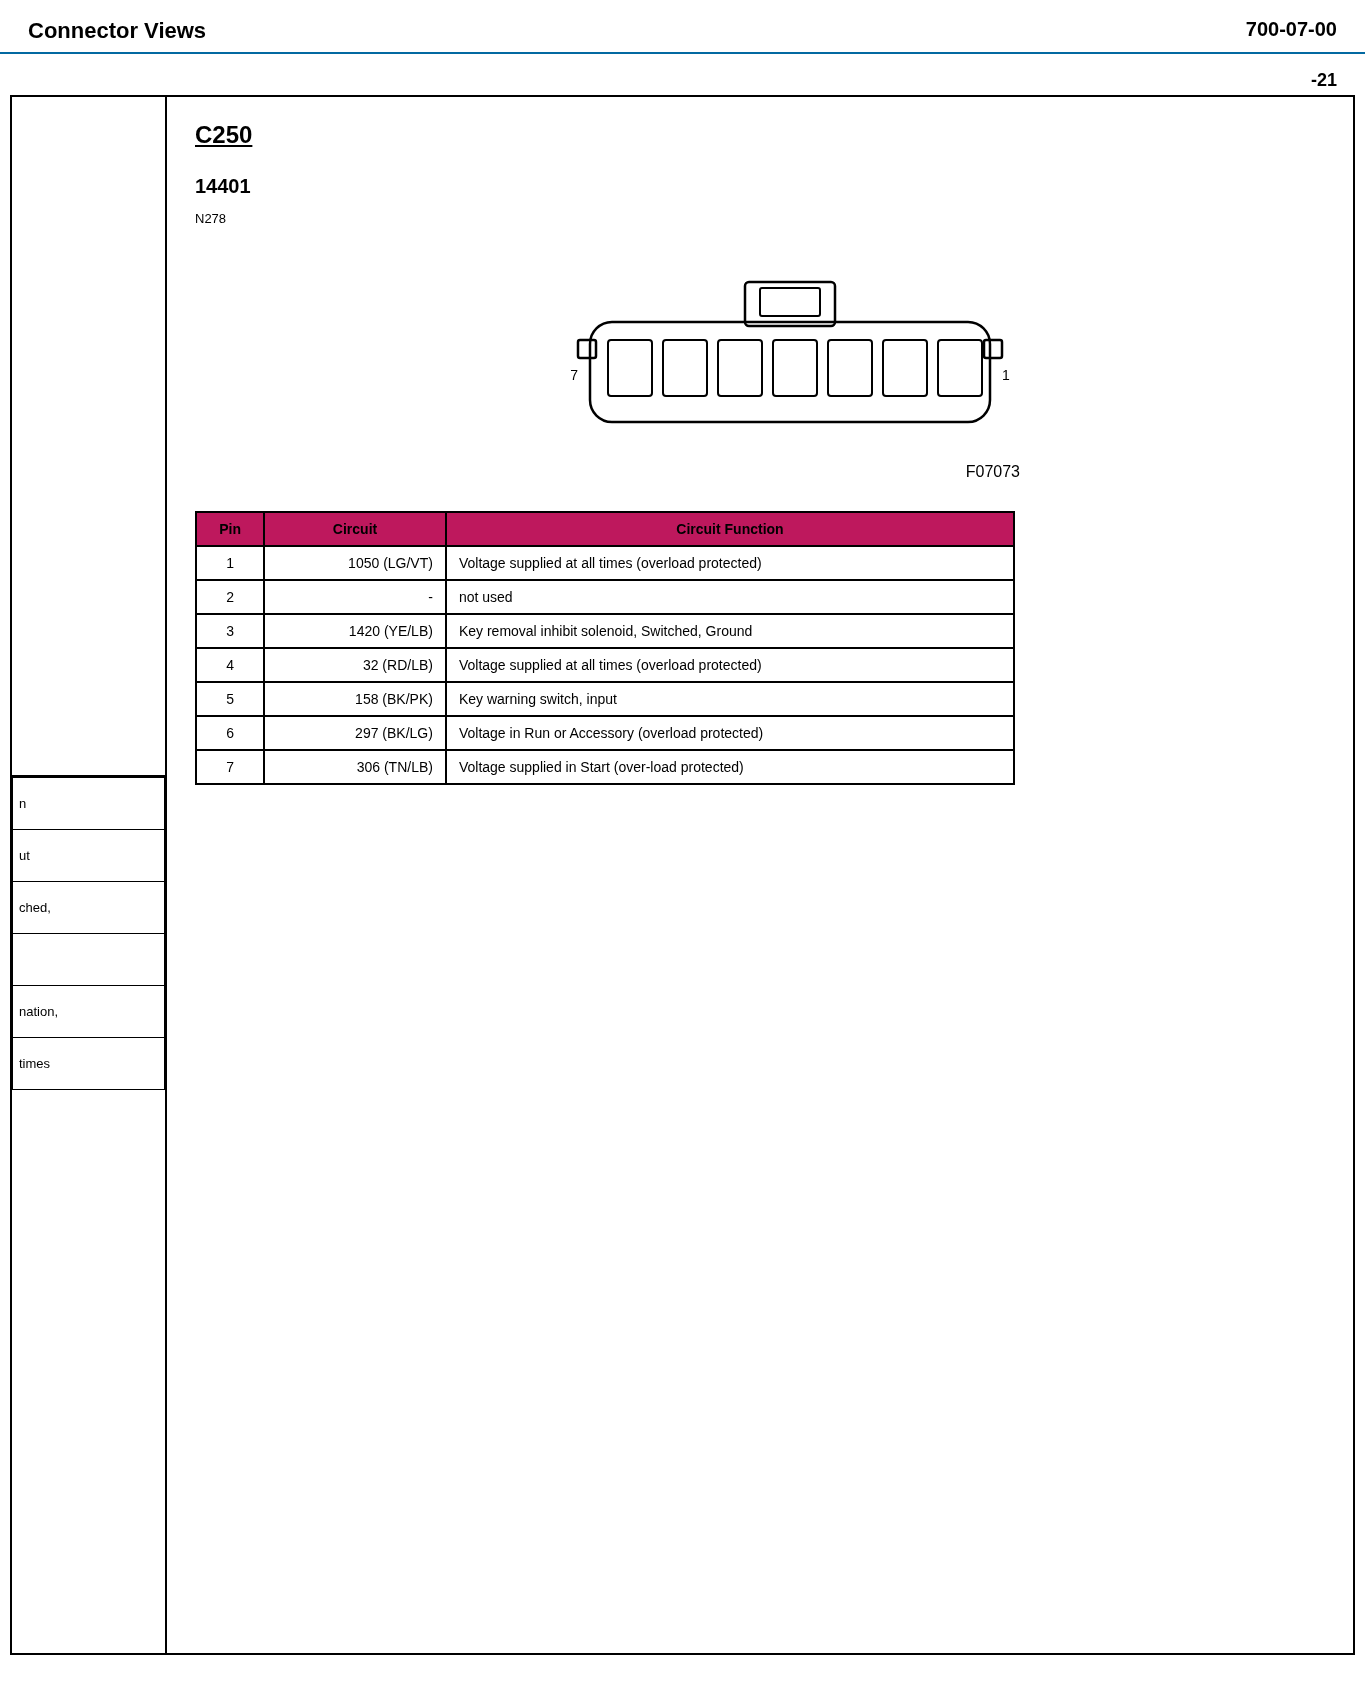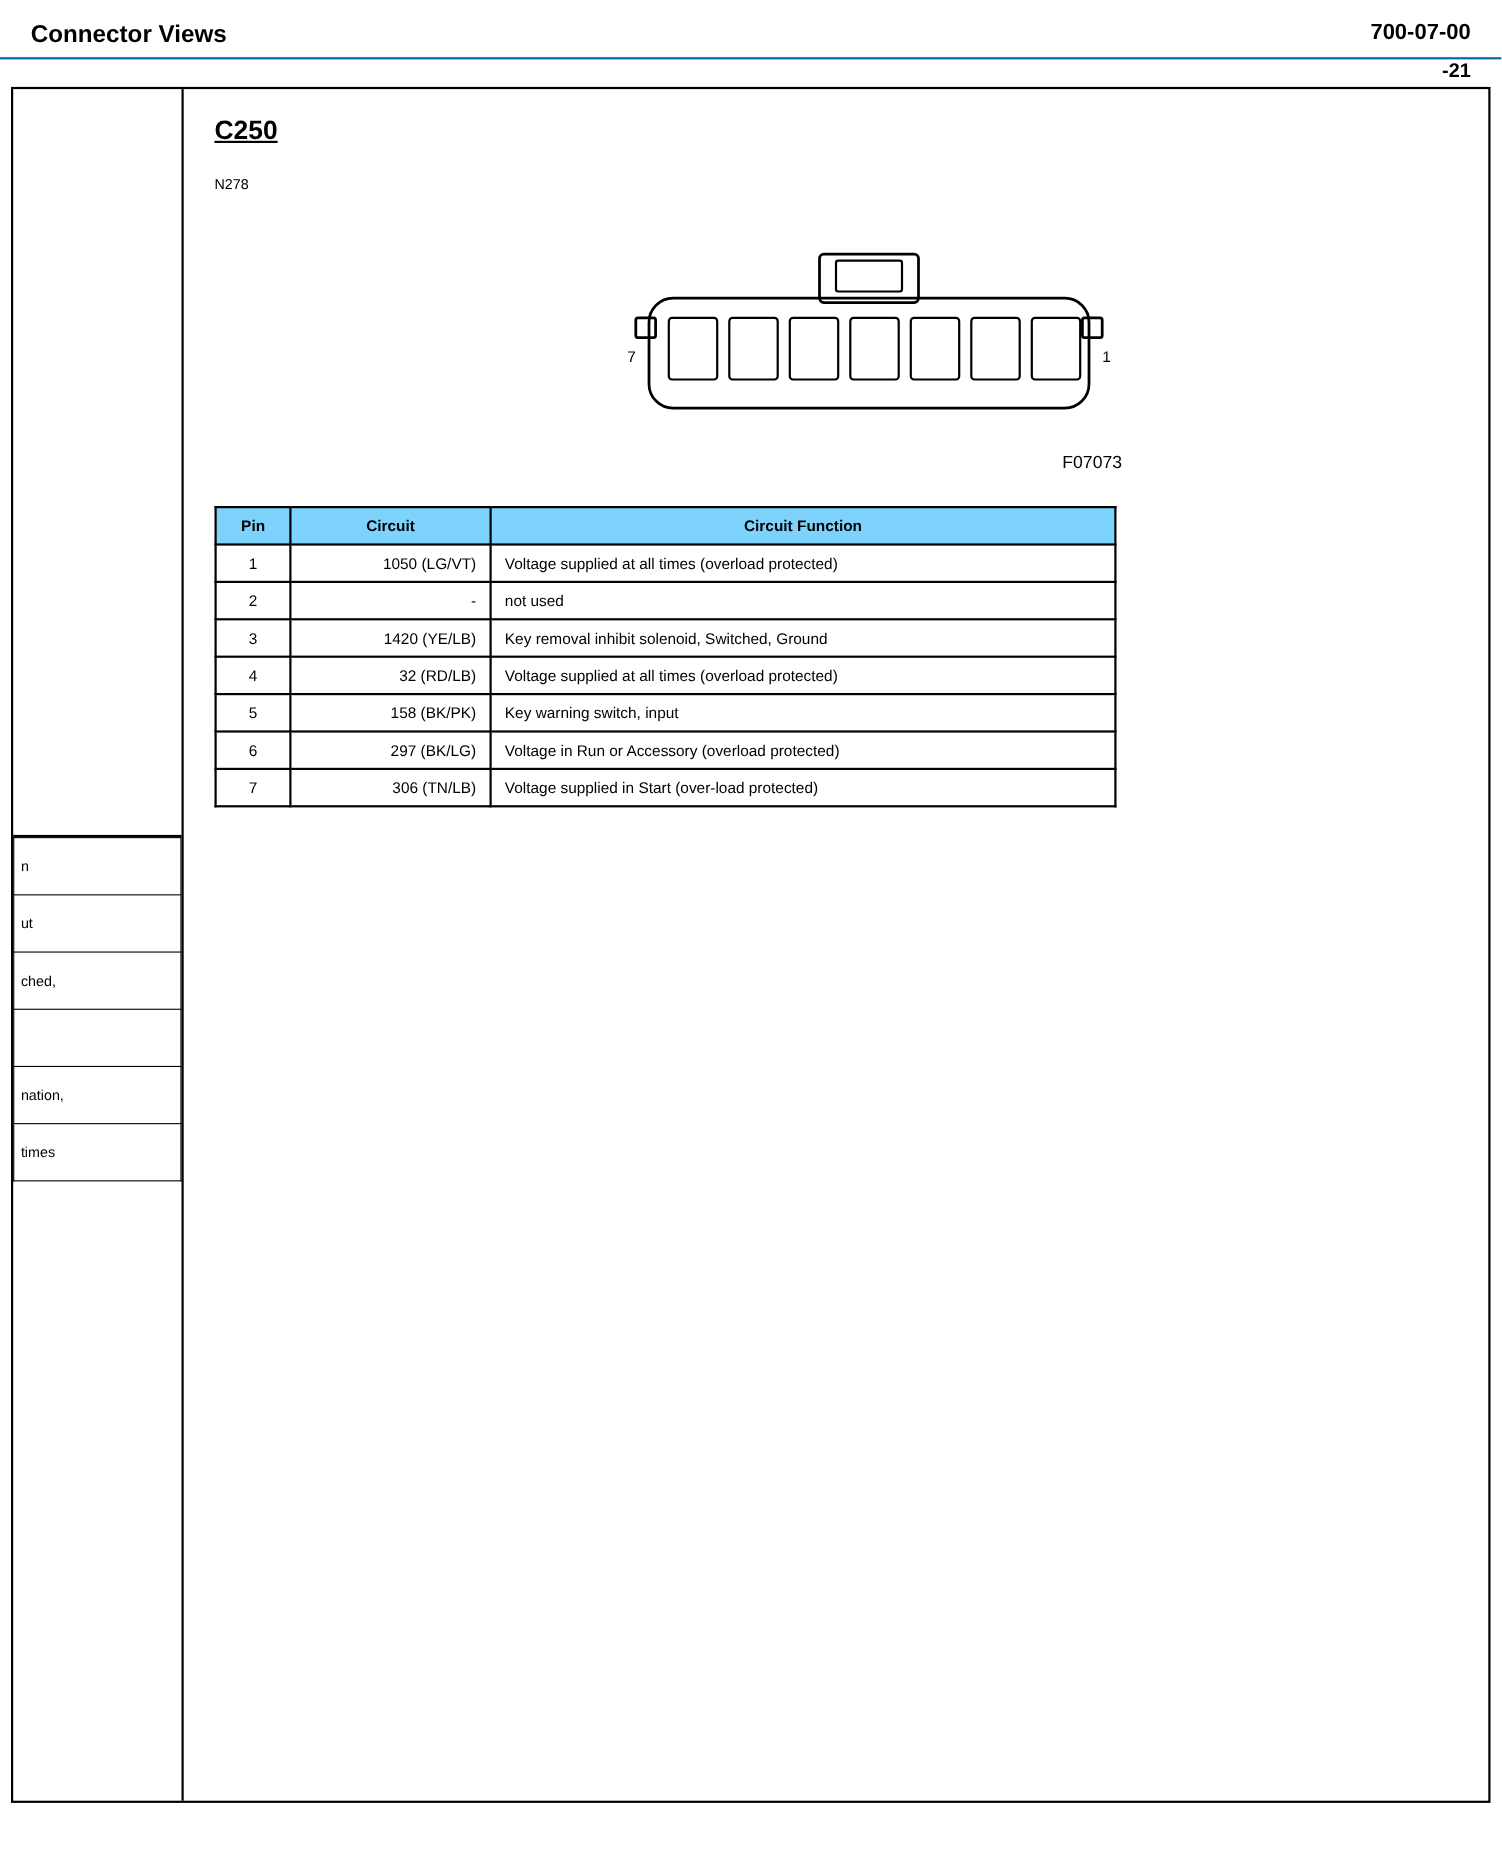--- a/index.html
+++ b/index.html
@@ -25,21 +25,21 @@
       font-weight: bold;
     }
 
     .page-number-top {
       font-size: 20px;
       font-weight: bold;
     }
 
     .page-subnum {
       text-align: right;
-      padding: 0 28px 4px 0;
+      padding: 16px 28px 4px 0;
       font-size: 18px;
       font-weight: bold;
     }
 
     .page-body {
       display: flex;
       flex-direction: row;
       border: 2px solid #000;
       margin: 0 10px 10px 10px;
       min-height: 1560px;
@@ -146,21 +146,21 @@
     .pin-table th, .pin-table td {
       border: 2px solid #000;
       padding: 8px 12px;
       font-size: 14px;
       vertical-align: top;
     }
 
     .pin-table th {
       font-weight: bold;
       text-align: center;
-      background: #7dd3fc;
+      background: #be185d;
     }
 
     .pin-table td:first-child {
       text-align: center;
       width: 60px;
     }
 
     .pin-table td:nth-child(2) {
       text-align: right;
       width: 160px;
@@ -203,20 +203,21 @@
         <tr>
           <td>times</td>
         </tr>
       </tbody>
     </table>
   </div>
 
   <div class="main-content">
 
     <div class="connector-title">C250</div>
+    <div class="connector-subtitle">14401</div>
     <div class="connector-desc">N278</div>
 
     <div class="connector-diagram-area">
       <div class="connector-svg-wrap">
         <svg width="460" height="200" viewBox="0 0 460 200">
 
           <rect x="30" y="70" width="400" height="100" rx="22" ry="22" class="connector-outer"></rect>
 
           <rect x="185" y="30" width="90" height="44" rx="4" ry="4" class="connector-top-tab"></rect>
 

